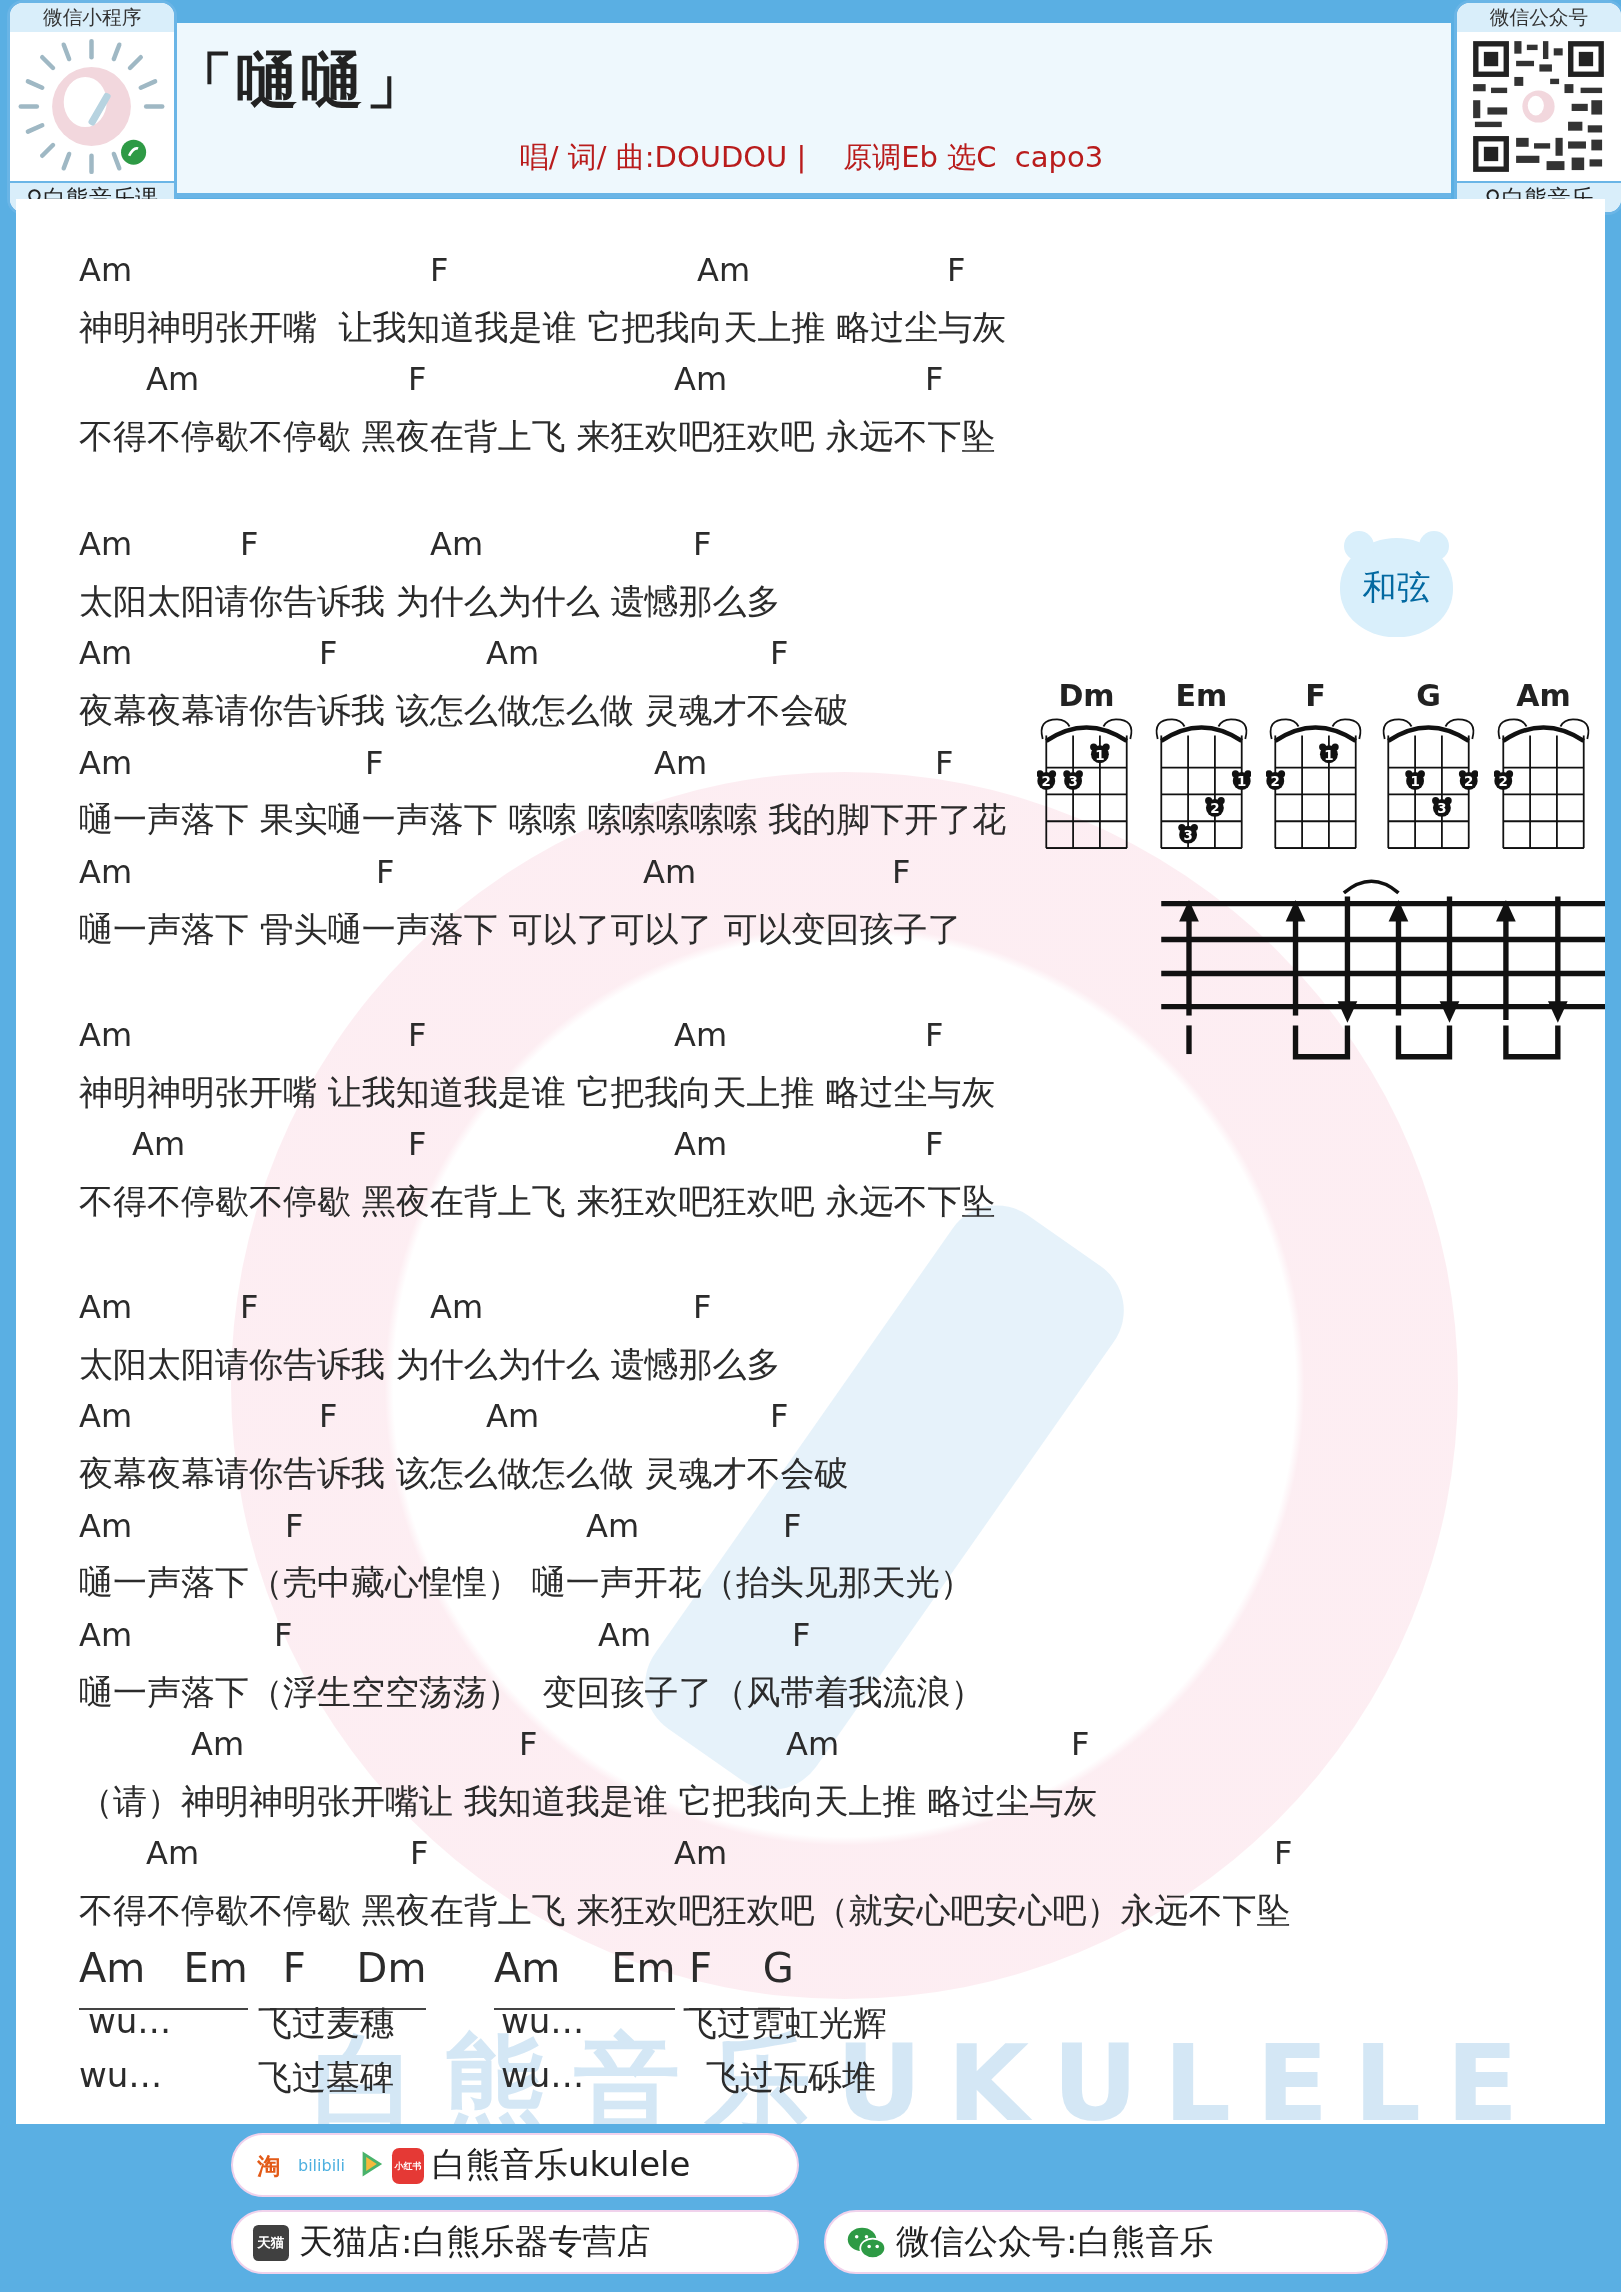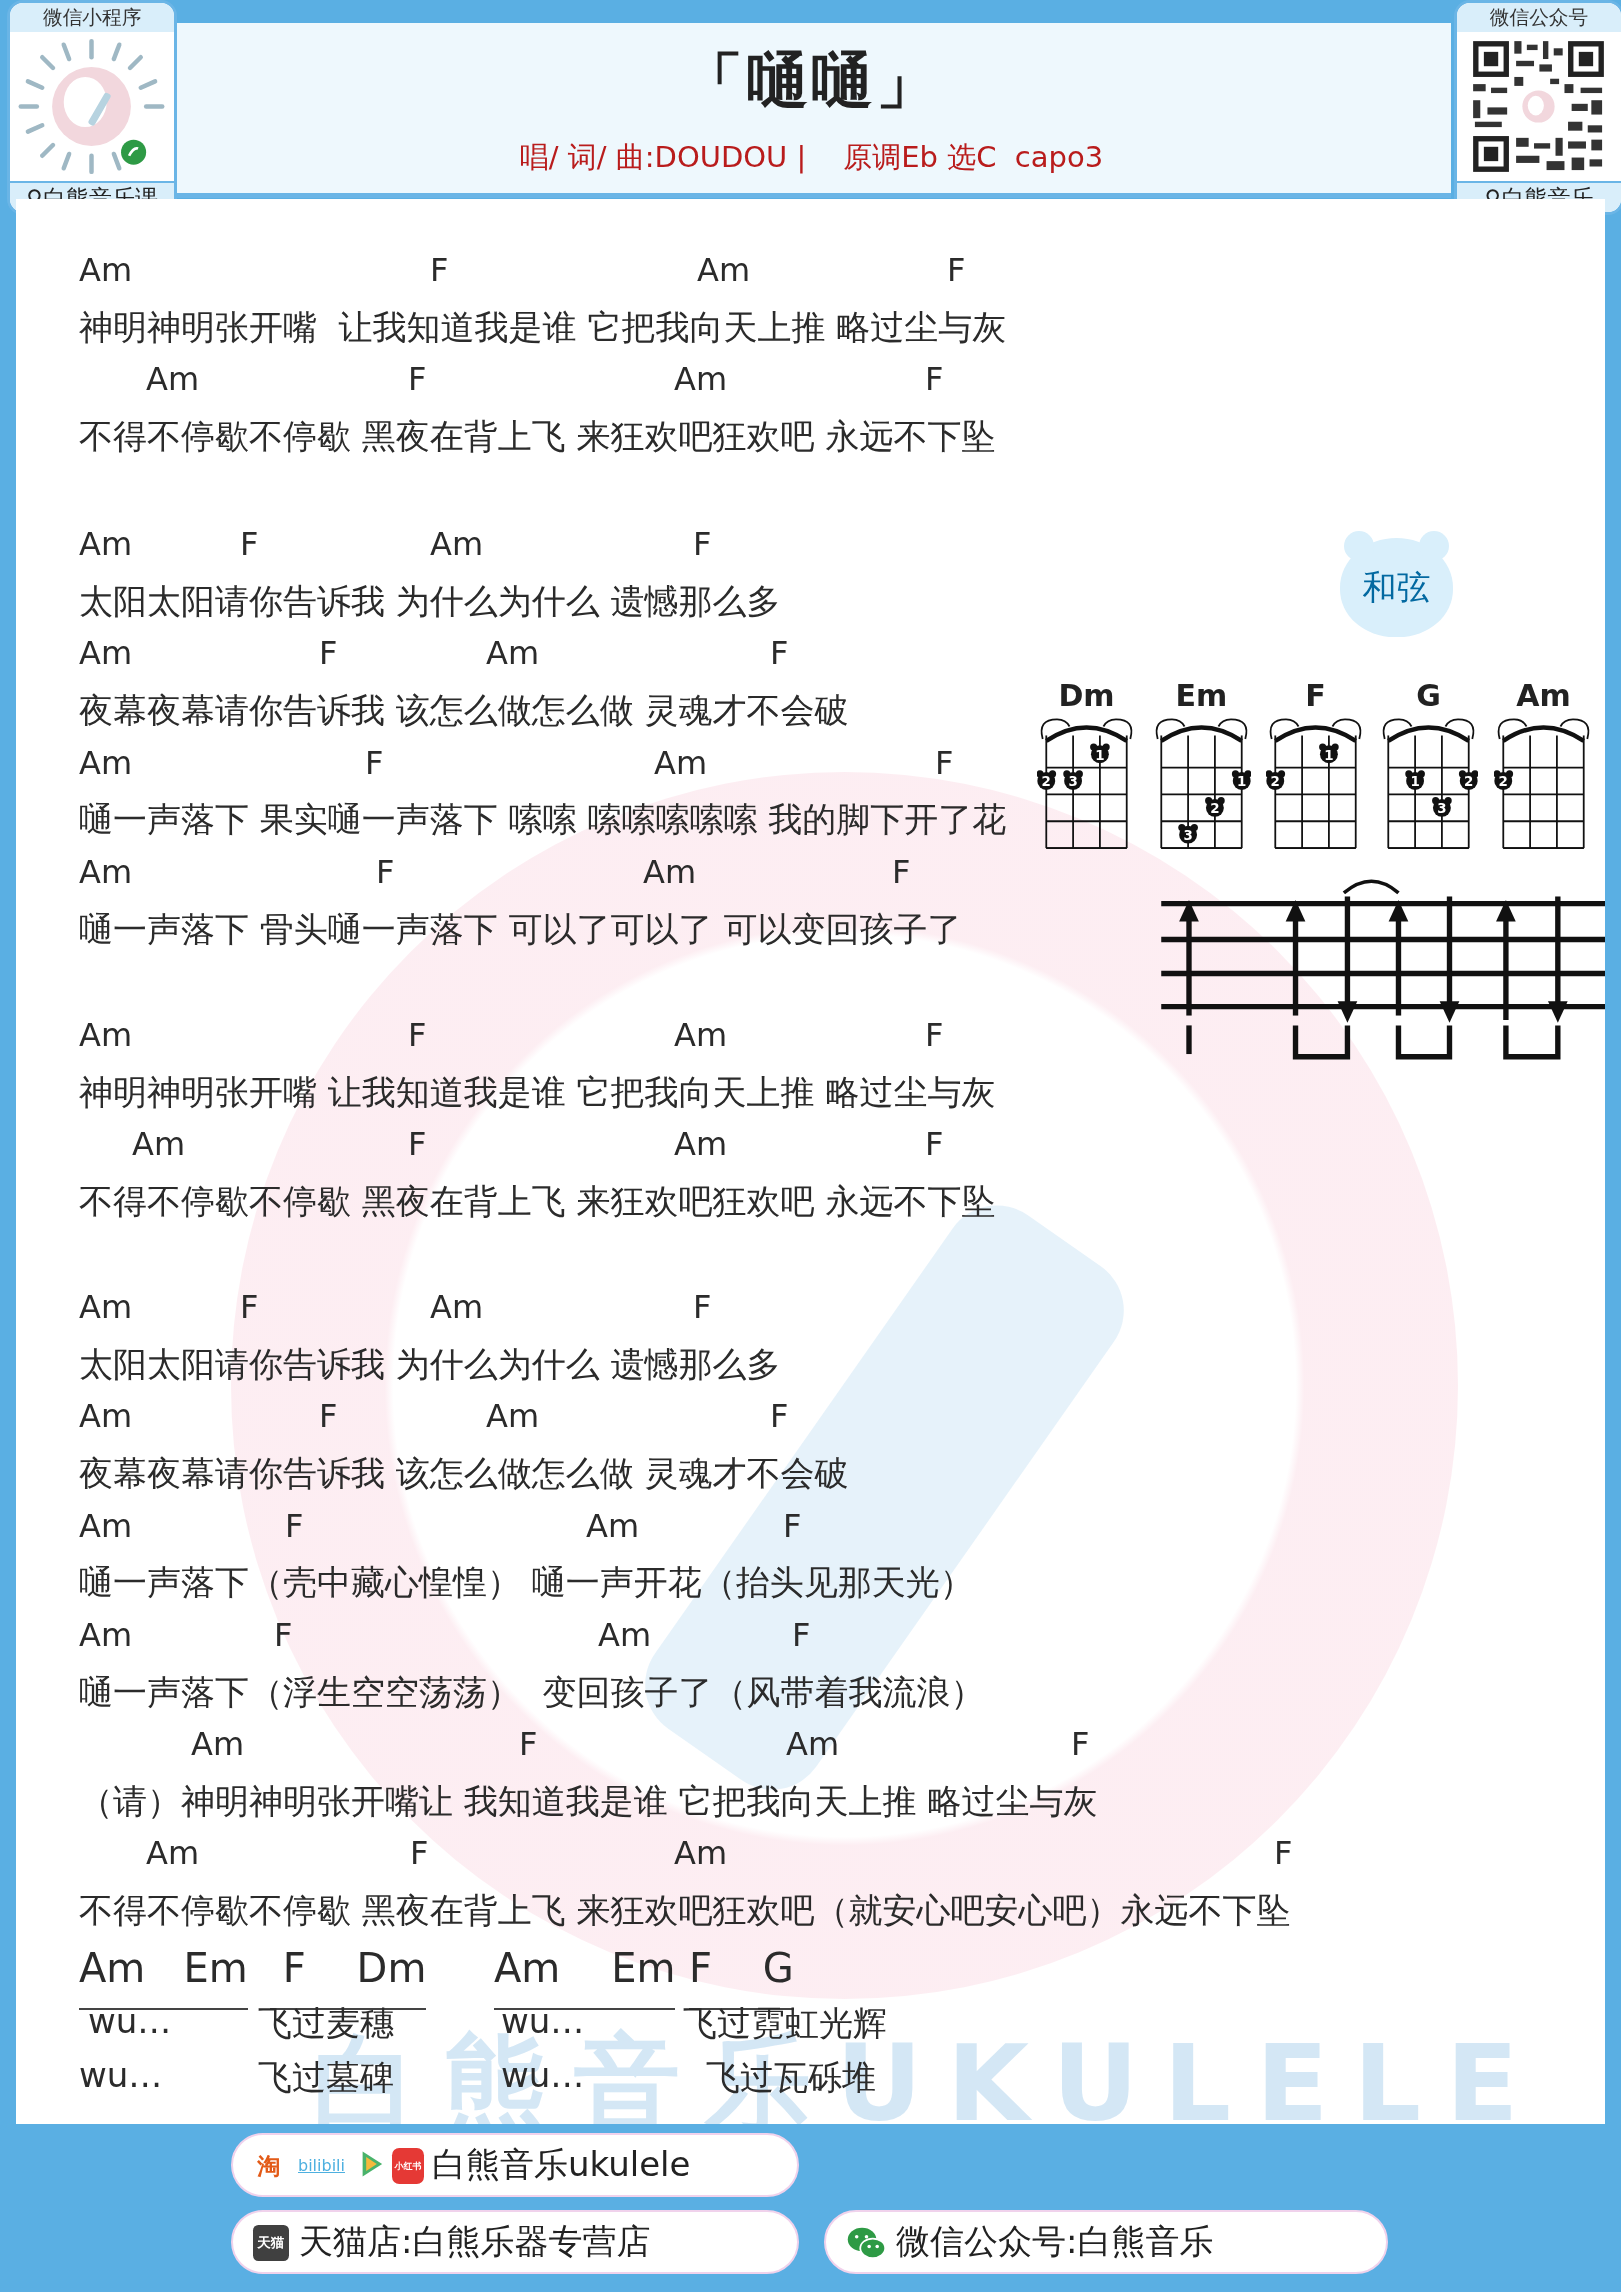--- a/index.html
+++ b/index.html
@@ -1,21 +1,21 @@
 <!DOCTYPE html>
 <html style="font-size:14.3px"><head>
 <meta charset="utf-8">
 <style>
   html, body { margin:0; padding:0; }
   body { width:1621px; height:2293px; position:relative; overflow:hidden;
          background:#5aafe3; font-family:"DejaVu Sans", sans-serif; color:#2b2b2b; }
   .top-bar { position:absolute; left:0; top:0; width:1621px; height:23px; background:#5aafe3; }
   .header { position:absolute; left:172px; top:23px; width:1279px; height:170px;
             background:#eef8fd; border-bottom:5.4px solid #6ab5e6; }
-  .title { position:absolute; left:0; width:100%; top:18px; text-align:center;
+  .title { position:absolute; left:0; width:100%; top:18px; 
            font-size:61px; font-weight:bold; color:#222; letter-spacing:3.6px; }
   .subtitle { position:absolute; left:0; width:100%; top:115px; text-align:center;
               font-size:29px; color:#b91c1c; white-space:pre; }
   .qr-card { position:absolute; top:0; width:170px; height:215px; background:#fff;
              border:3.6px solid #6ab5e6; border-radius:16px; box-sizing:border-box; overflow:hidden; }
   .qr-card .qr-label-top { height:29px; background:#d9eefa; text-align:center; font-size:19.7px;
              color:#333; line-height:29px; }
   .qr-card .qr-img { position:relative; height:149px; background:#fff; }
   .qr-card .qr-label-bottom { height:30px; background:#d9eefa; font-size:23px; color:#222;
              line-height:30px; text-align:center; border-top:2.7px solid #6ab5e6; }
@@ -393,21 +393,21 @@
         <polygon points="385,28 374,52 396,52"></polygon>
         <polygon points="443,165 432,141 454,141"></polygon>
       </g>
     </svg>
   </div>
 </div>
 
 <div class="footer">
   <div class="pill" style="left:231px; top:9px; width:568px;">
     <span class="ico" style="left:19.7px; width:32px; color:#e35a17;">淘</span>
-    <span class="ico" style="left:59px; width:59px; color:#4db0e0; font-size:16px; font-weight:normal;text-decoration:underline;">bilibili</span>
+    <span class="ico" style="left:59px; width:59px; color:#4db0e0; font-size:16px; font-weight:normal;">bilibili</span>
     <span class="ico" style="left:125px; width:27px;">
       <svg width="25" height="32" viewBox="0 0 28 36">
           <polygon points="4,4 26,18 4,32" fill="#49b36b"></polygon>
           <polygon points="8,10 20,18 8,26" fill="#f5b93c"></polygon>
         </svg>
     </span>
     <span class="ico" style="left:159px; width:32px; background:#e53935; border-radius:7.2px; color:#fff; font-size:9px;">小红书</span>
     <span class="txt" style="left:199px;">白熊音乐ukulele</span>
   </div>
   <div class="pill" style="left:231px; top:86px; width:568px;">

